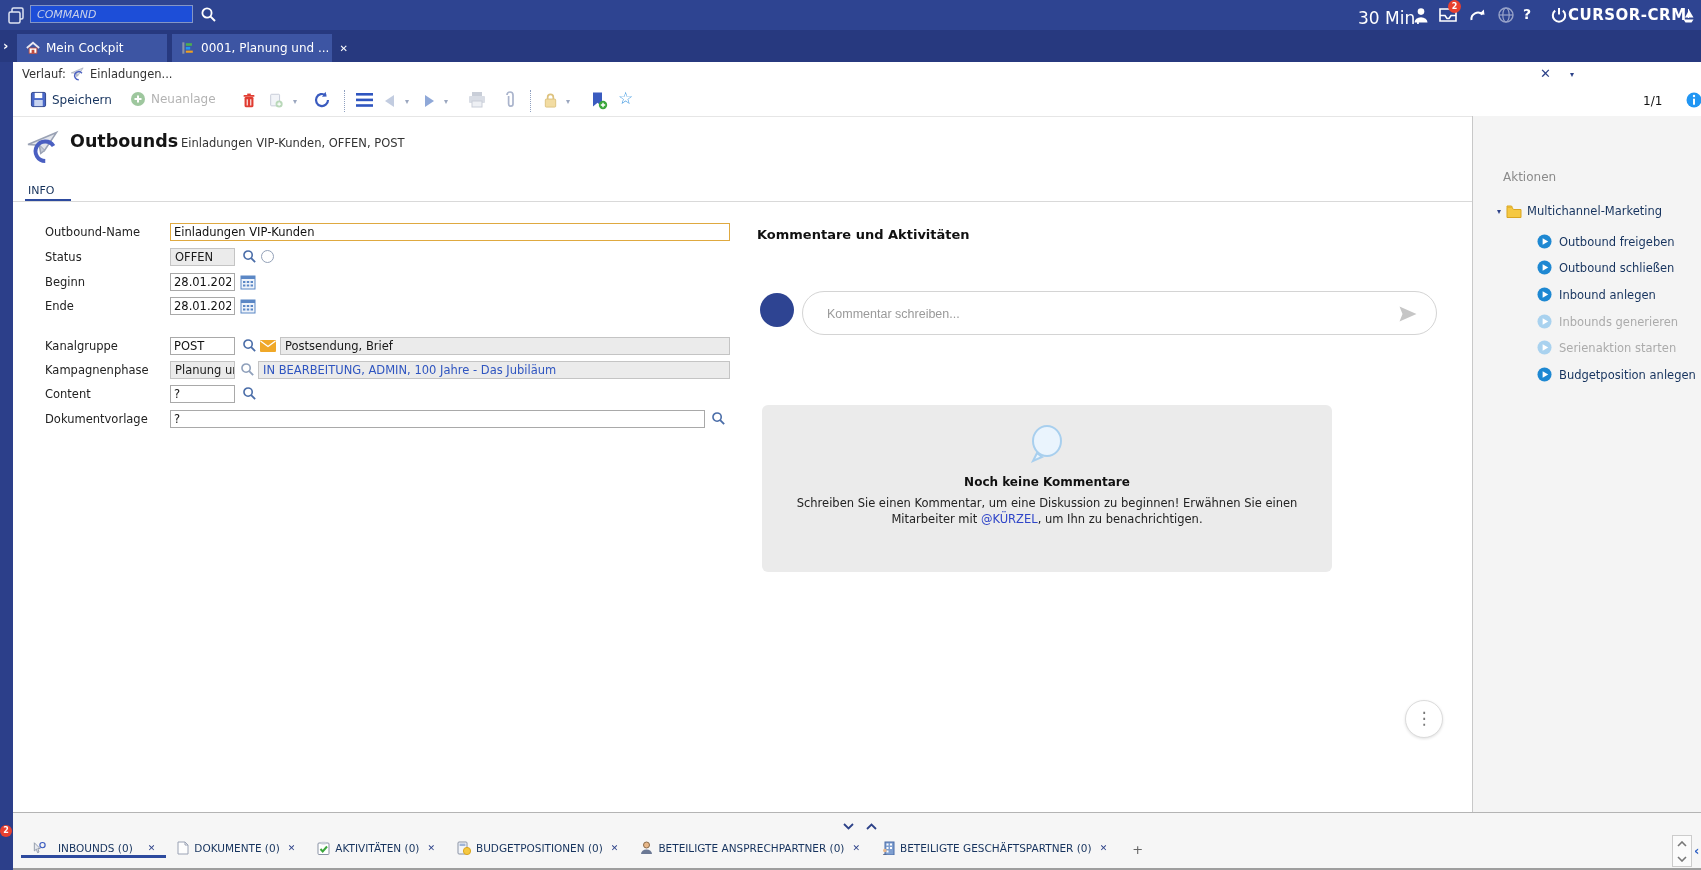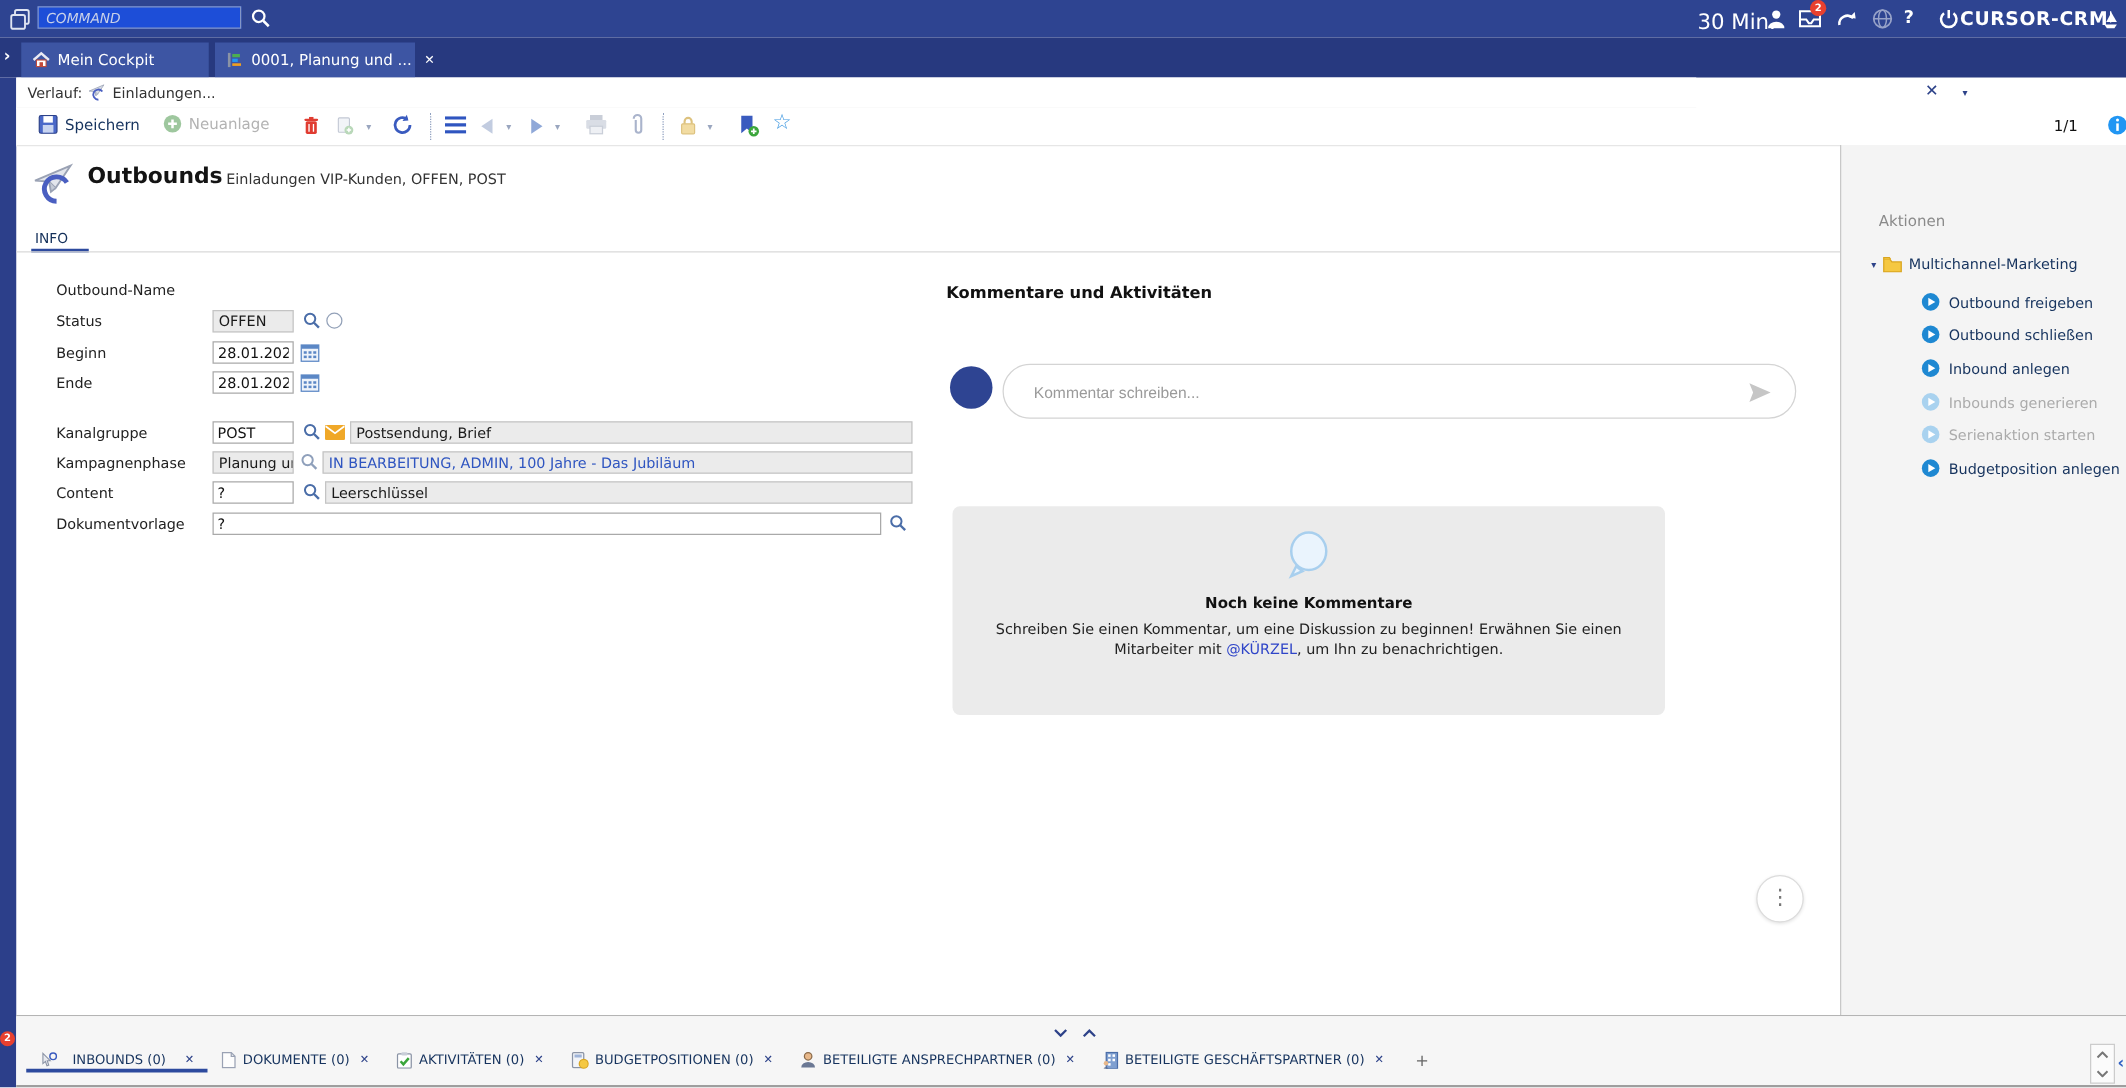--- a/index.html
+++ b/index.html
@@ -310,20 +310,21 @@
 </span>
 <span id="rec-title" class="abs nowrap">Outbounds</span>
 <span id="rec-sub" class="abs nowrap">Einladungen VIP-Kunden, OFFEN, POST</span>
 
 <span id="info-tab" class="abs">INFO</span>
 <div id="info-underline" class="abs"></div>
 <div id="info-divider" class="abs"></div>
 
 <div class="frow" style="top:223px;">
   <span class="flabel">Outbound-Name</span>
+  <input class="inp" style="left: 170px; width: 560px; border: 1px solid rgb(223, 169, 64);" value="Einladungen VIP-Kunden">
 </div>
 
 <div class="frow" style="top:248px;">
   <span class="flabel">Status</span>
   <span class="ro" style="left:170px;width:65px;">OFFEN</span>
   <span class="ficon" style="left:242px;">
     <svg width="15" height="15" viewBox="0 0 16 16">
         <circle cx="6.5" cy="6.5" r="4.4" fill="none" stroke="#4a6da8" stroke-width="1.7"></circle>
         <line x1="9.8" y1="9.8" x2="14" y2="14" stroke="#4a6da8" stroke-width="2"></line>
       </svg>
@@ -401,21 +402,20 @@
 
 <div class="frow" style="top:385px;">
   <span class="flabel">Content</span>
   <input class="inp" style="left: 170px; width: 65px;" value="?">
   <span class="ficon" style="left:242px;">
     <svg width="15" height="15" viewBox="0 0 16 16">
         <circle cx="6.5" cy="6.5" r="4.4" fill="none" stroke="#4a6da8" stroke-width="1.7"></circle>
         <line x1="9.8" y1="9.8" x2="14" y2="14" stroke="#4a6da8" stroke-width="2"></line>
       </svg>
   </span>
-  <span class="ro" style="left:260px;width:470px;">Leerschlüssel</span>
 </div>
 
 <div class="frow" style="top:410px;">
   <span class="flabel">Dokumentvorlage</span>
   <input class="inp" style="left: 170px; width: 535px;" value="?">
   <span class="ficon" style="left:711px;">
     <svg width="15" height="15" viewBox="0 0 16 16">
         <circle cx="6.5" cy="6.5" r="4.4" fill="none" stroke="#4a6da8" stroke-width="1.7"></circle>
         <line x1="9.8" y1="9.8" x2="14" y2="14" stroke="#4a6da8" stroke-width="2"></line>
       </svg>

